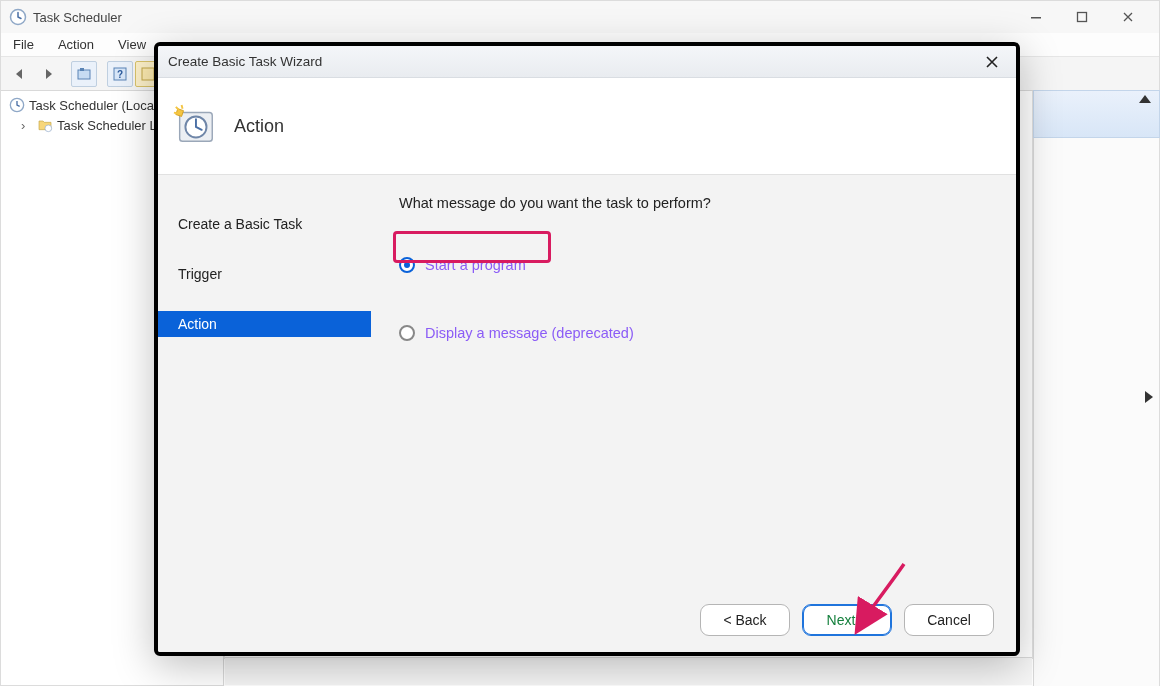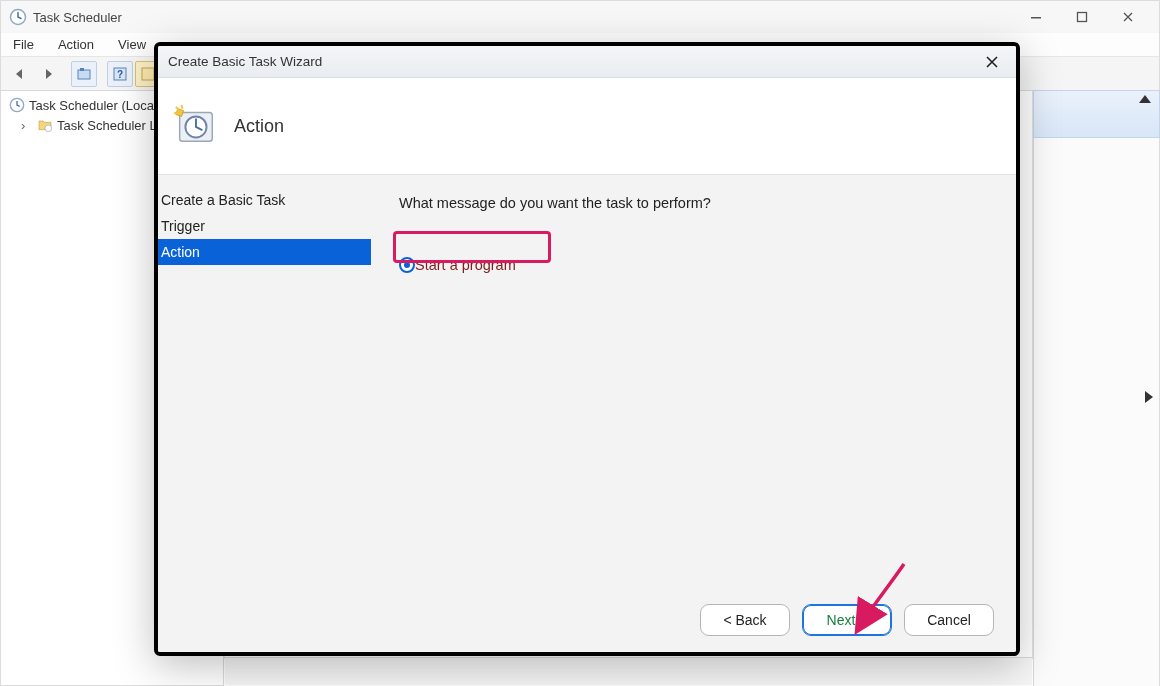--- a/index.html
+++ b/index.html
@@ -41,27 +41,27 @@
     .dialog { position:absolute; left:154px; top:42px; width:866px; height:614px; background:#fff; border:4px solid #000000; border-radius:6px; box-shadow: 0 10px 40px rgba(0,0,0,0.25); overflow:hidden; display:flex; flex-direction:column;}
     .dlg-titlebar { height:32px; background:linear-gradient(#f4f6f9,#e9ecf0); display:flex; align-items:center; padding:0 10px; border-bottom:1px solid #d9dde2; font-size:13.5px; color:#333;}
     .dlg-close { margin-left:auto; width:28px; height:20px; display:flex; align-items:center; justify-content:center; color:#333; font-size:15px;}
 
     .dlg-header { height:96px; background:#fff; display:flex; align-items:center; padding:0 14px; }
     .dlg-header-icon { width:46px; height:46px; margin-right:16px; position:relative;}
     .dlg-header-title { font-size:18px; color:#333; }
 
     .dlg-body { flex:1; background:#f3f3f3; border-top:1px solid #e1e1e1; display:flex; }
     .dlg-nav { width:213px; padding-top:12px; font-size:14px; color:#222; }
-    .dlg-nav-item { padding:5px 3px; }
+    .dlg-nav-item { padding:5px 20px;margin-top:24px; }
     .dlg-nav-item.selected { background:#0a62d9; color:#fff; }
 
     .dlg-content { flex:1; padding:20px 28px 14px 28px; position:relative; }
     .dlg-question { font-size:14.5px; color:#222; margin-bottom:36px; }
 
-    .radio-row { display:flex; align-items:center; padding:6px 0; font-size:14.5px; color:#7f1d1d;margin-top:40px; }
+    .radio-row { display:flex; align-items:center; gap:10px; padding:6px 0; font-size:14.5px; color:#8b5cf6;margin-top:40px; }
     .radio-row .radio { width:16px; height:16px; border-radius:50%; border:2px solid #888; background:#fff; position:relative; flex:0 0 16px;}
     .radio-row.sel .radio { border-color:#0a62d9; }
     .radio-row.sel .radio::after { content:""; position:absolute; inset:3px; background:#0a62d9; border-radius:50%; }
 
     .highlight-box { position:absolute; border:3px solid #d81b60; border-radius:4px; pointer-events:none; }
     .hl1 { left:22px; top:56px; width:158px; height:32px; }
 
     .dlg-footer { height:64px; background:#f3f3f3; display:flex; align-items:center; justify-content:flex-end; gap:12px; padding:0 22px; }
     .btn { min-width:90px; height:32px; padding:0 16px; border:1px solid #b5b5b5; background:#fff; border-radius:9px; font-size:14px; color:#222; display:flex; align-items:center; justify-content:center;}
     .btn.primary { border-color:#1f74dc; box-shadow:0 0 0 1px #1f74dc inset; color:#15803d;}
@@ -203,20 +203,24 @@
       <div class="dlg-nav-item selected">Action</div>
     </div>
 
     <div class="dlg-content">
       <div class="dlg-question">What message do you want the task to perform?</div>
 
       <div class="radio-row sel">
         <div class="radio"></div>
         <span>Start a program</span>
       </div>
+      <div class="radio-row">
+        <div class="radio"></div>
+        <span>Display a message (deprecated)</span>
+      </div>
 
       <div class="highlight-box hl1"></div>
     </div>
   </div>
 
   <div class="dlg-footer">
     <div class="btn">
         <span>&lt; Back</span>
       </div>
     <div class="btn primary">

